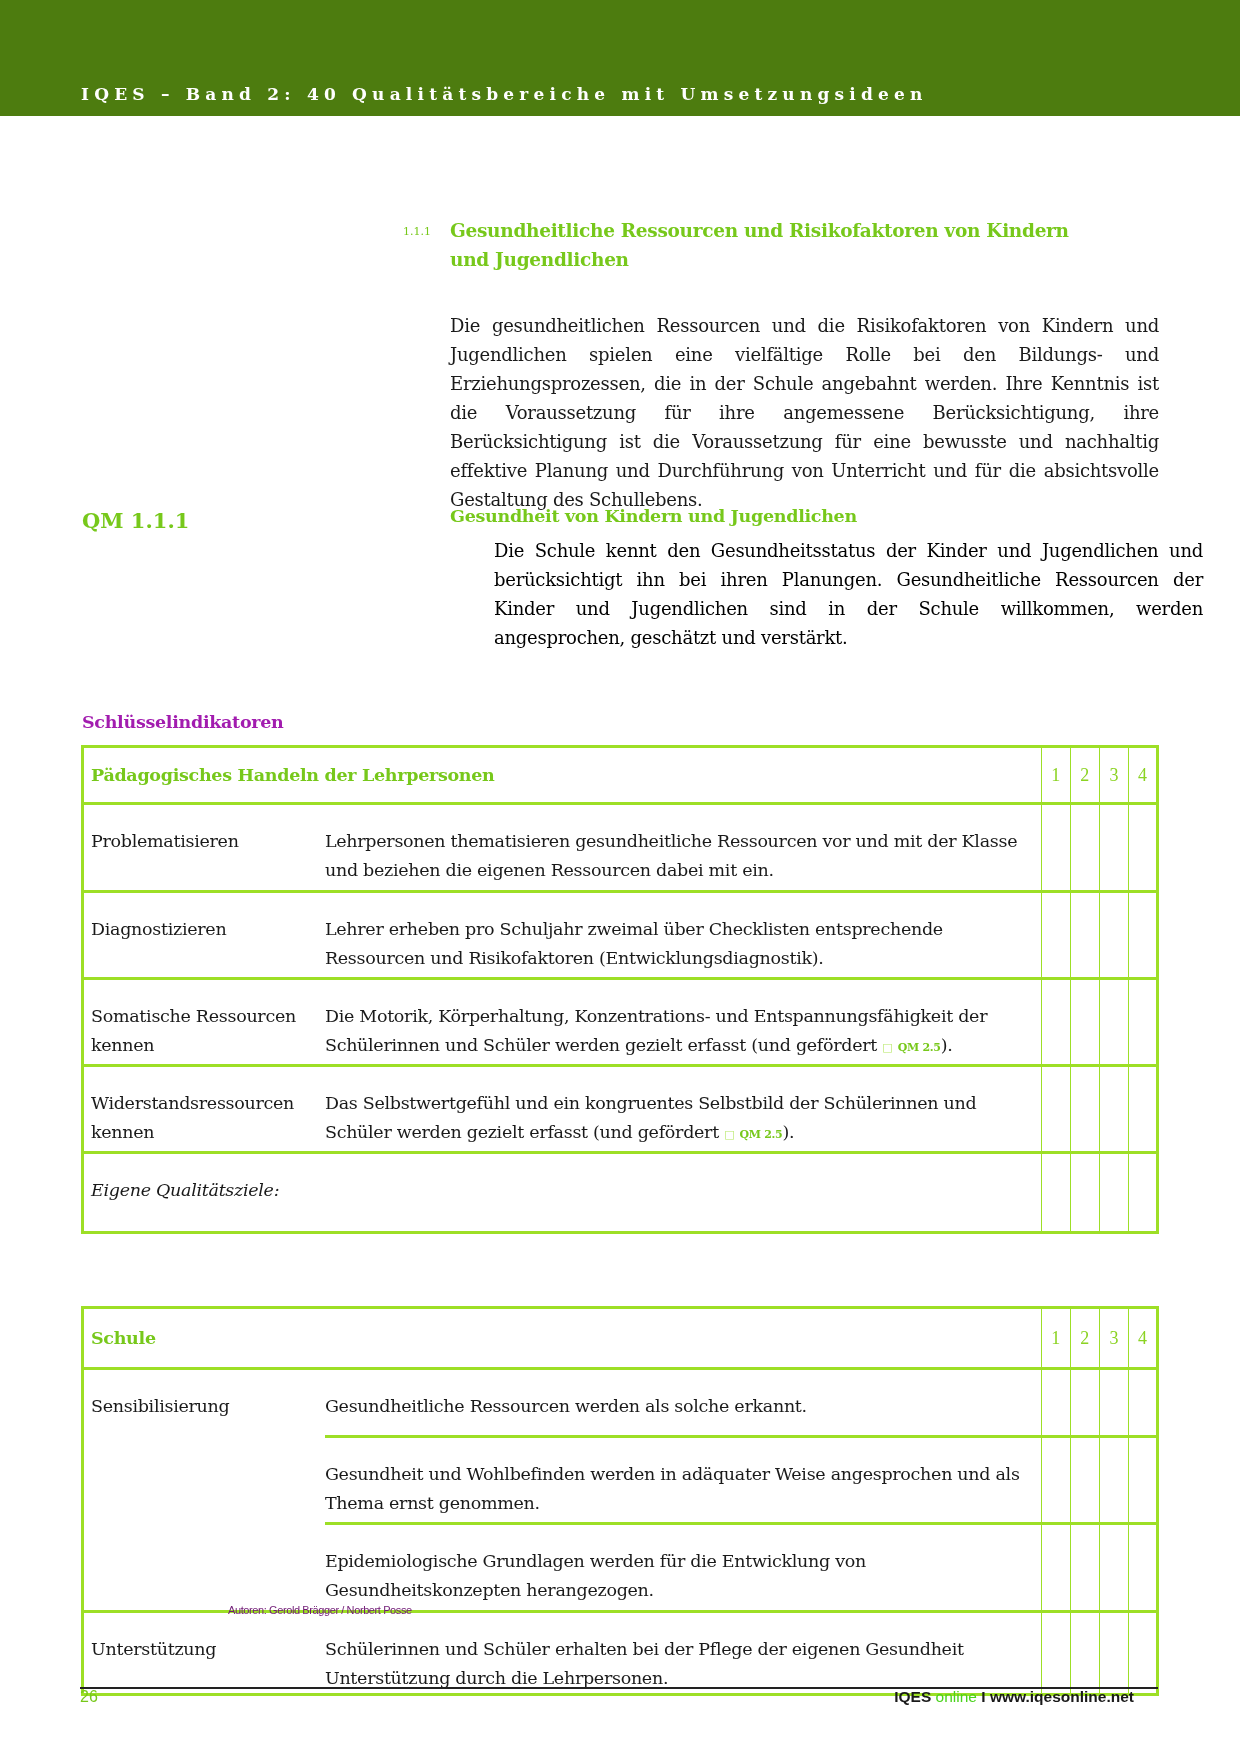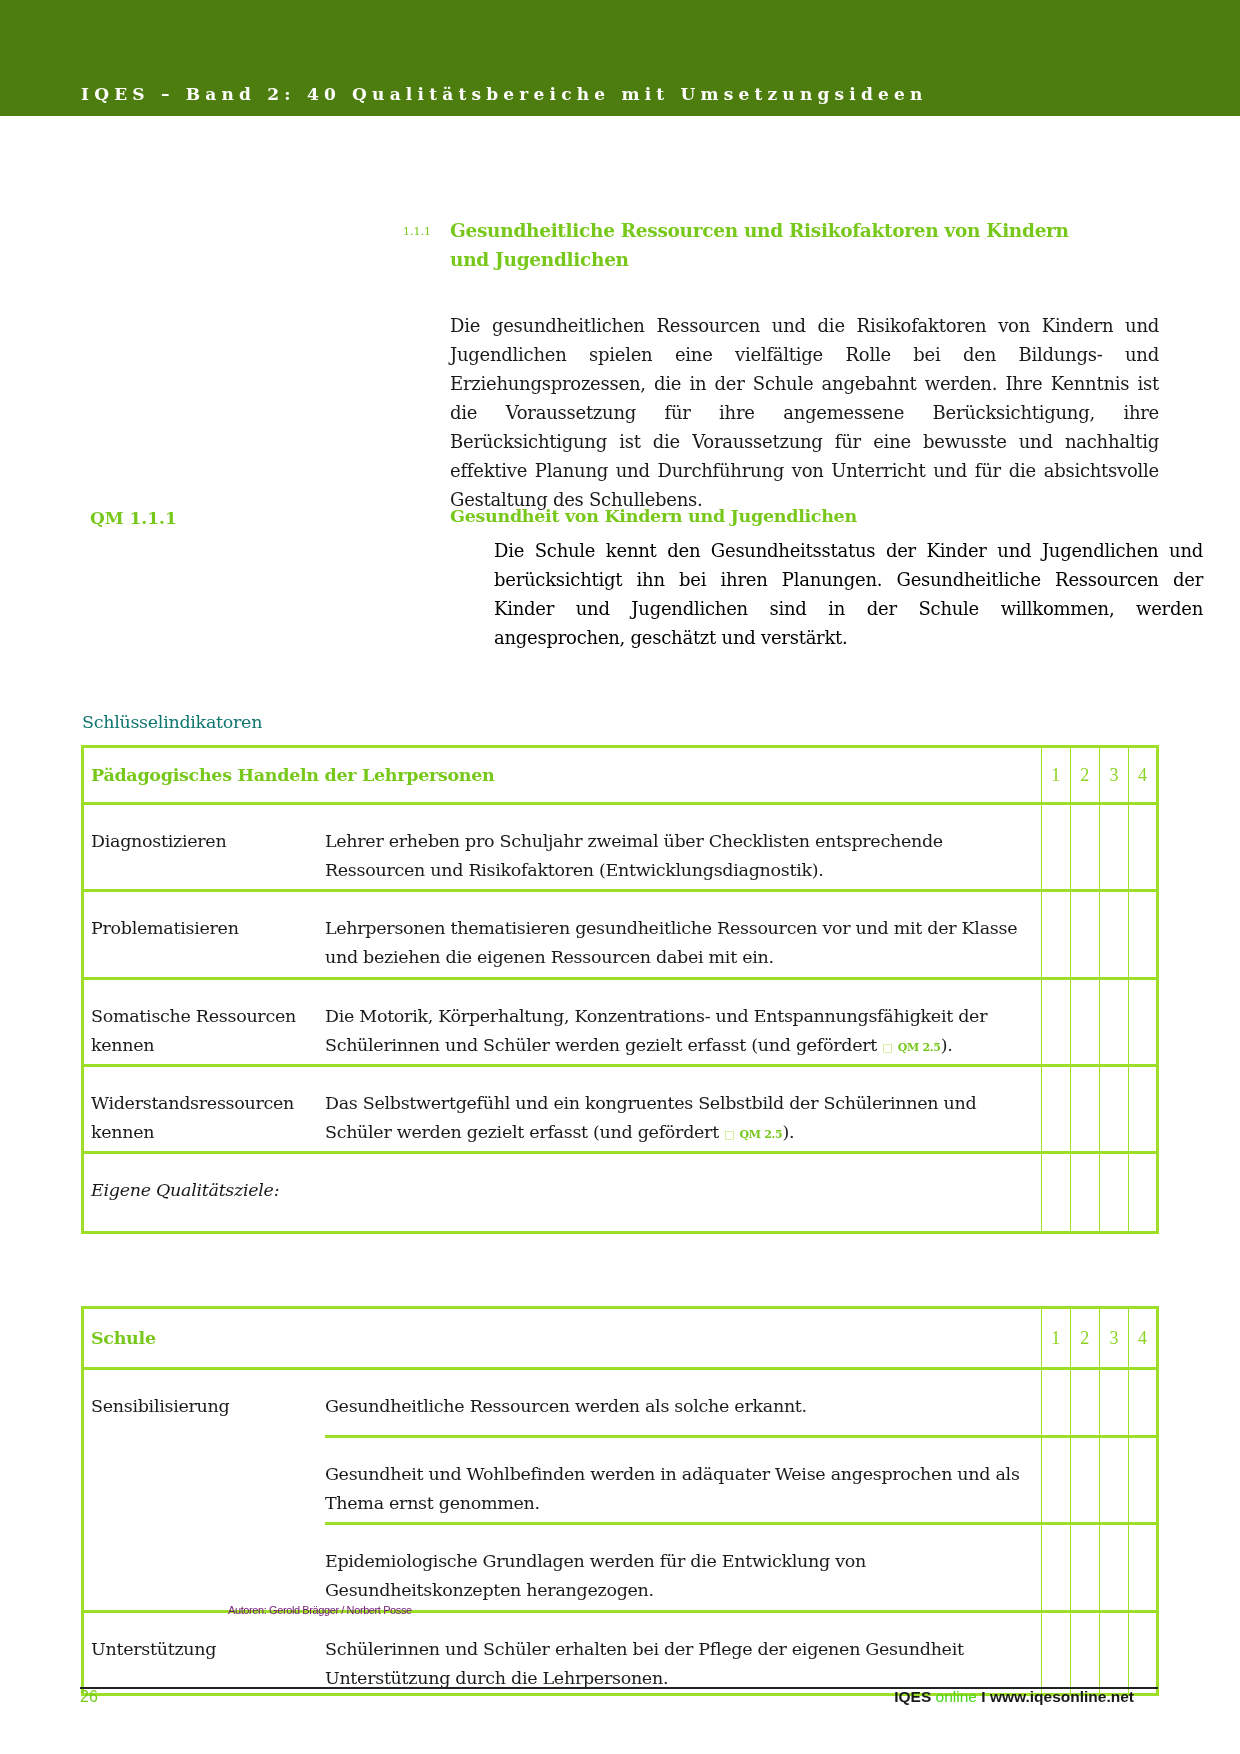--- a/index.html
+++ b/index.html
@@ -2,24 +2,24 @@
 <html><head>
 <meta charset="utf-8">
 <style>
   html, body { margin:0; padding:0; }
   body { width:1240px; height:1754px; position:relative; background:#ffffff; font-family:"DejaVu Serif", serif; color:#1a1a1a; overflow:hidden; }
   .topbar { position:absolute; left:0; top:0; width:1240px; height:116px; background:#4d7c0f; }
   .topbar-title { position:absolute; left:81px; top:84px; color:#ffffff; font-family:"DejaVu Serif", serif; font-weight:bold; font-size:17px; letter-spacing:5.2px; white-space:nowrap; }
   .sec-num { position:absolute; left:403px; top:225px; font-size:11px; color:#77c81b; }
   .sec-title { position:absolute; left:450px; top:216px; width:650px; font-family:"DejaVu Serif", serif; font-weight:bold; font-size:18.5px; line-height:29px; color:#77c81b; letter-spacing:-0.3px; }
   .sec-body { position:absolute; left:450px; top:273px; width:709px; font-size:18px; line-height:29px; text-align:justify; letter-spacing:-0.25px;margin-top:38px; }
-  .qm-label { position:absolute; left:82px; top:508px; font-weight:bold; font-size:17px; color:#77c81b;margin-left:8px; }
+  .qm-label { position:absolute; left:82px; top:508px; font-weight:bold; font-size:21px; color:#77c81b; }
   .qm-title { position:absolute; left:450px; top:506px; font-weight:bold; font-size:17.5px; color:#77c81b; letter-spacing:-0.3px;text-align:right; }
   .qm-body { position:absolute; left:450px; top:536px; width:709px; font-size:18px; line-height:29px; color:#000000; text-align:justify; letter-spacing:-0.25px;margin-left:44px; }
-  .ind-heading { position:absolute; left:82px; top:712px; font-weight:normal; font-size:17.5px; color:#0f766e; letter-spacing:-0.3px; }
+  .ind-heading { position:absolute; left:82px; top:712px; font-weight:bold; font-size:17.5px; color:#a21caf; letter-spacing:-0.3px; }
   table.ind { position:absolute; left:81px; width:1078px; border-collapse:collapse; border:3px solid #9ddf26; table-layout:fixed; }
   table.ind td { border:1.5px solid #9ddf26; vertical-align:top; padding:0; }
   table.ind td.rh { border-top:3px solid #9ddf26; }
   .h-cell { height:54px; vertical-align:middle !important; padding-left:7px !important; font-weight:bold; font-size:17.5px; color:#77c81b; letter-spacing:-0.3px; }
   .num { text-align:center; vertical-align:middle !important; font-family:"Liberation Serif", serif; font-size:18px; color:#8bd322; }
   .lbl { padding:22px 6px 0 7px !important; font-size:17.5px; line-height:29px; letter-spacing:-0.3px; border-right:none !important; }
   .txt { padding:22px 6px 0 0 !important; font-size:17.5px; line-height:29px; letter-spacing:-0.3px; border-left:none !important; }
   .italic { font-style:italic; }
   .ref { color:#77c81b; font-weight:bold; font-size:11px; }
   .ref-box { color:#b8e86a; font-size:11px; }
@@ -56,31 +56,31 @@
       <col style="width:29px">
     </colgroup>
   <tbody>
       <tr>
     <td class="h-cell" colspan="2">Pädagogisches Handeln der Lehrpersonen</td>
     <td class="num">1</td>
     <td class="num">2</td>
     <td class="num">3</td>
     <td class="num">4</td>
   </tr>
-  <tr style="height:87px">
-    <td class="lbl rh">Diagnostizieren</td>
-    <td class="txt rh">Lehrer erheben pro Schuljahr zweimal über Checklisten entsprechende Ressourcen und Risikofaktoren (Entwicklungsdiagnostik).</td>
+  <tr style="height:88px">
+    <td class="lbl rh">Problematisieren</td>
+    <td class="txt rh">Lehrpersonen thematisieren gesundheitliche Ressourcen vor und mit der Klasse und beziehen die eigenen Ressourcen dabei mit ein.</td>
     <td class="rh"></td>
         <td class="rh"></td>
         <td class="rh"></td>
         <td class="rh"></td>
   </tr>
-  <tr style="height:88px">
-    <td class="lbl rh">Problematisieren</td>
-    <td class="txt rh">Lehrpersonen thematisieren gesundheitliche Ressourcen vor und mit der Klasse und beziehen die eigenen Ressourcen dabei mit ein.</td>
+  <tr style="height:87px">
+    <td class="lbl rh">Diagnostizieren</td>
+    <td class="txt rh">Lehrer erheben pro Schuljahr zweimal über Checklisten entsprechende Ressourcen und Risikofaktoren (Entwicklungsdiagnostik).</td>
     <td class="rh"></td>
         <td class="rh"></td>
         <td class="rh"></td>
         <td class="rh"></td>
   </tr>
   <tr style="height:87px">
     <td class="lbl rh">Somatische Ressourcen kennen</td>
     <td class="txt rh"><span>Die Motorik, Körperhaltung, Konzentrations- und Entspannungsfähigkeit der Schülerinnen und Schüler werden gezielt erfasst (und gefördert</span> <span class="ref-box">□</span> <span class="ref">QM 2.5</span><span>).</span></td>
     <td class="rh"></td>
         <td class="rh"></td>

